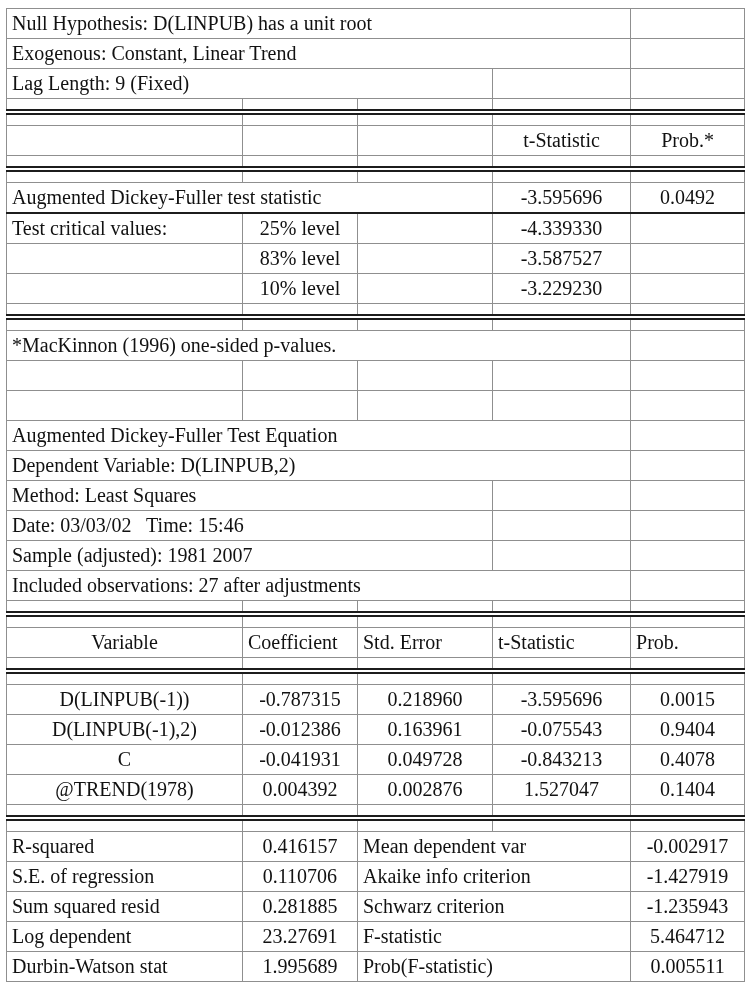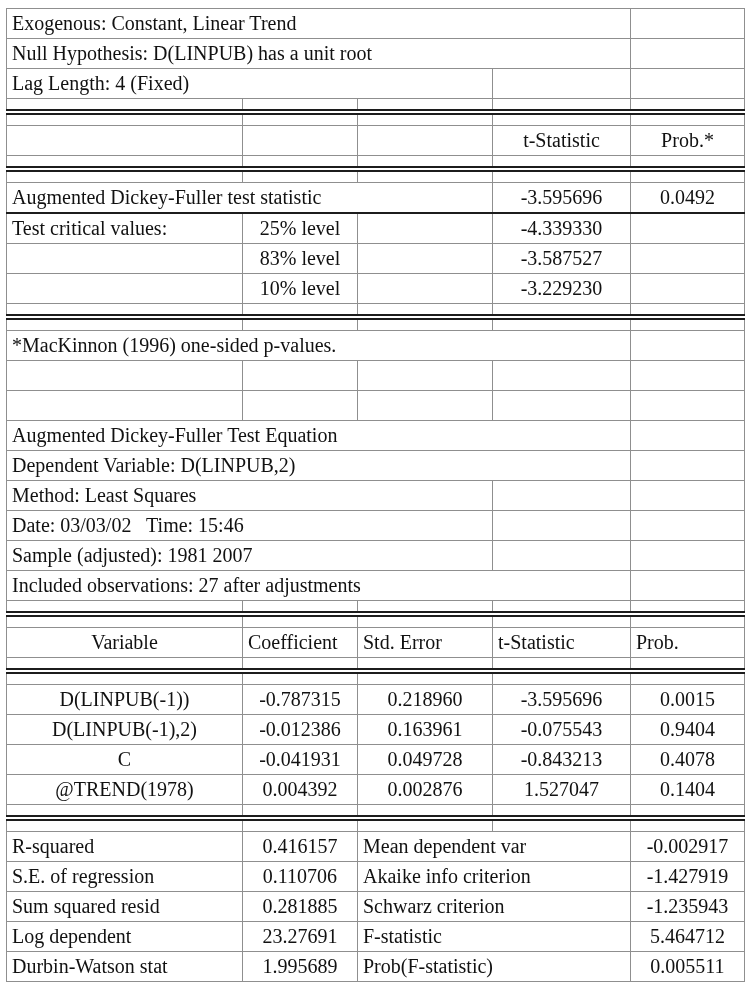--- a/index.html
+++ b/index.html
@@ -60,29 +60,29 @@
   <table class="adf">
     <colgroup>
         <col style="width: 236px;">
         <col style="width: 115px;">
         <col style="width: 135px;">
         <col style="width: 138px;">
         <col style="width: 114px;">
       </colgroup>
     <tbody>
         <tr class="content">
+          <td colspan="4" class="al">Null Hypothesis: D(LINPUB) has a unit root</td>
+          <td class="al"></td>
+        </tr>
+        <tr class="content">
           <td colspan="4" class="al">Exogenous: Constant, Linear Trend</td>
           <td class="al"></td>
         </tr>
         <tr class="content">
-          <td colspan="4" class="al">Null Hypothesis: D(LINPUB) has a unit root</td>
-          <td class="al"></td>
-        </tr>
-        <tr class="content">
-          <td colspan="3" class="al">Lag Length: 4 (Fixed)</td>
+          <td colspan="3" class="al">Lag Length: 9 (Fixed)</td>
           <td class="al"></td>
           <td class="al"></td>
         </tr>
         <tr class="spacer">
           <td class="al"></td>
           <td class="al"></td>
           <td class="al"></td>
           <td class="al"></td>
           <td class="al"></td>
         </tr>

